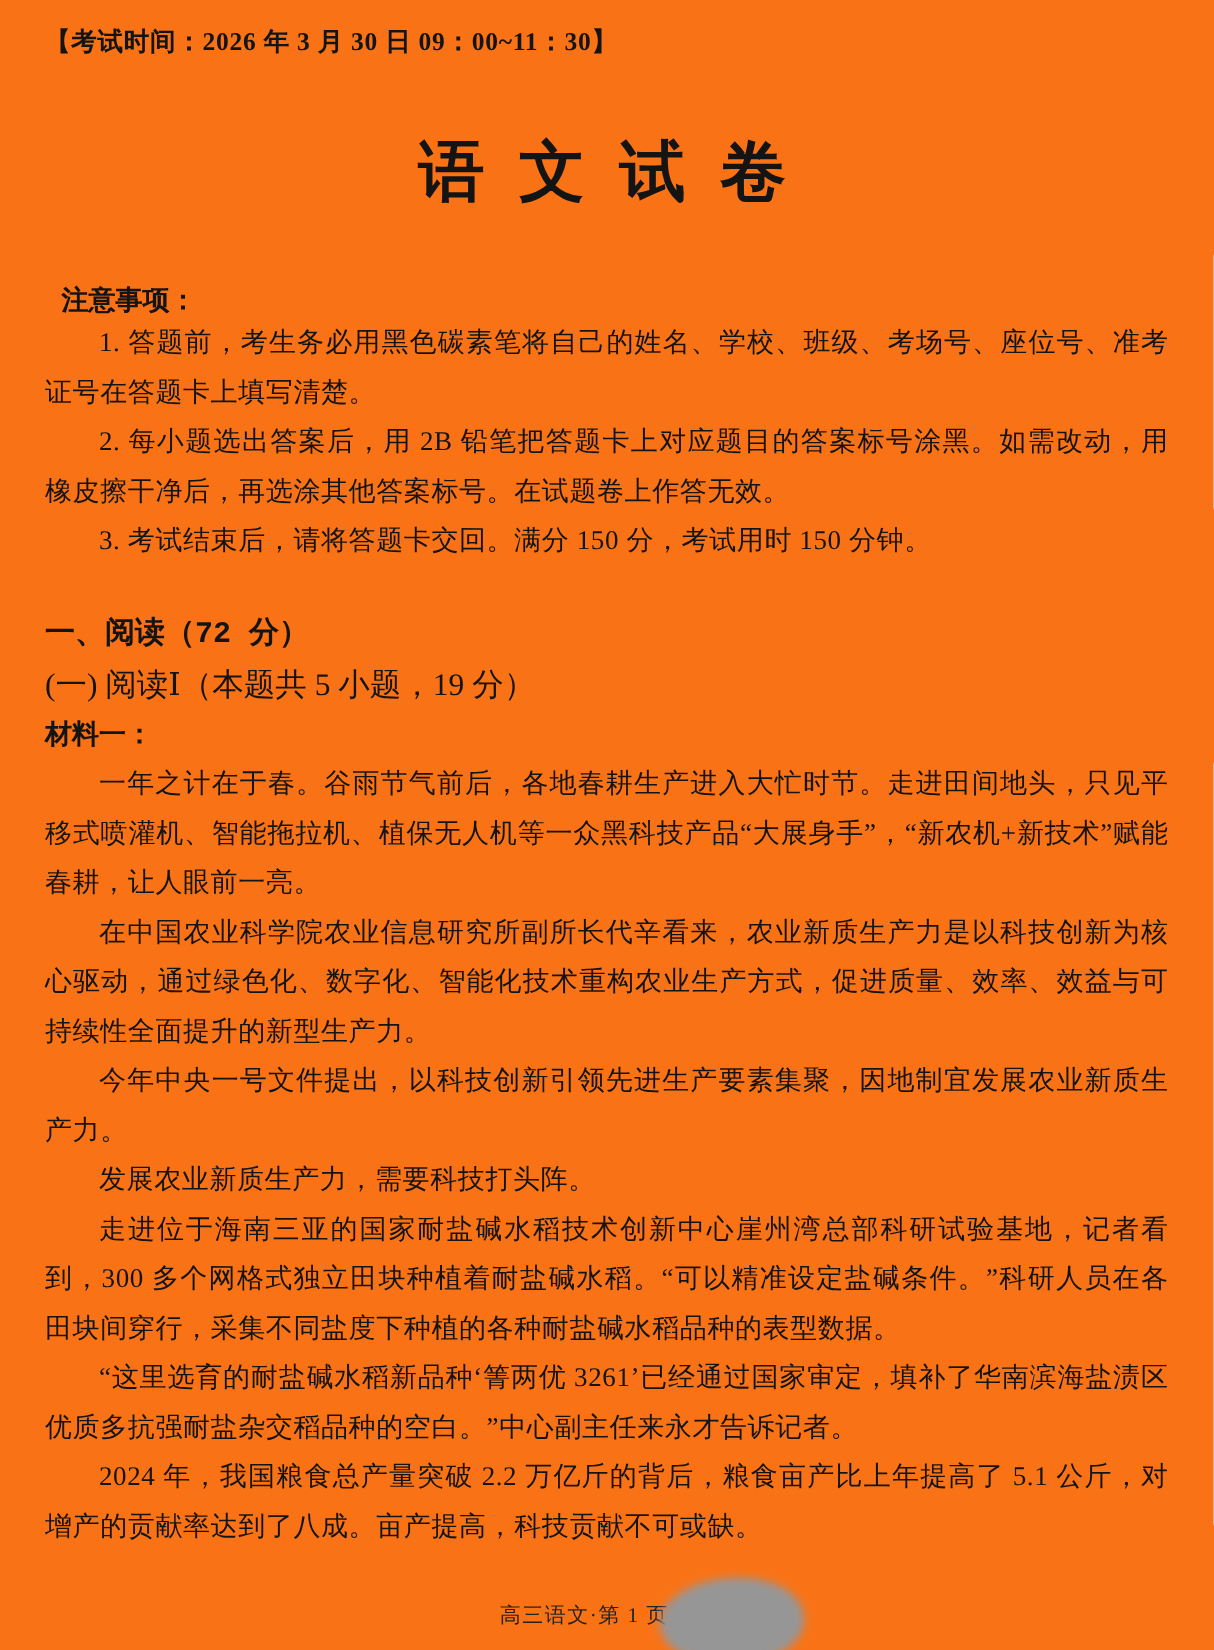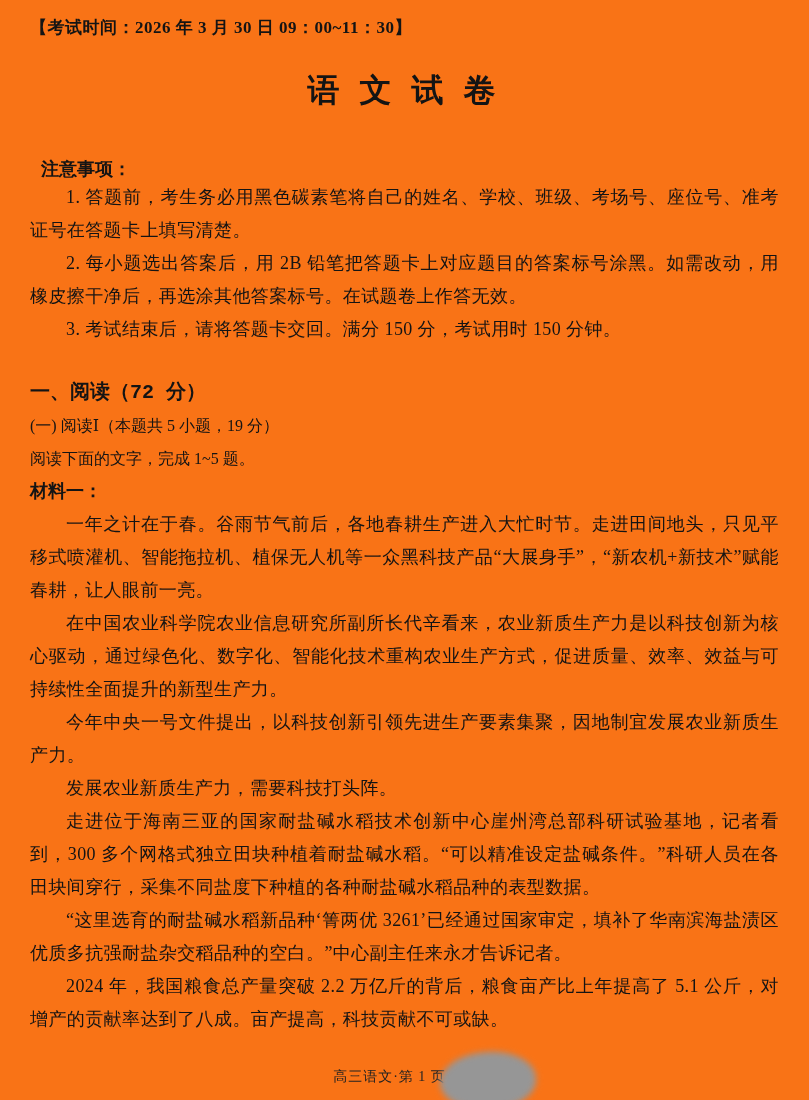--- a/index.html
+++ b/index.html
@@ -18,23 +18,23 @@
     overflow: hidden;
     font-family: "Liberation Serif", "DejaVu Serif", serif;
     color: #141414;
   }
   .exam-time {
     font-size: 17px;
     font-weight: bold;
     letter-spacing: 0.5px;
   }
   .title {
-    margin: 30px 0 0 0;
+    margin: 46px 0 0 0;
     text-align: center;
-    font-size: 32px;
+    font-size: 44px;
     font-weight: bold;
     letter-spacing: 6px;
   }
   .notice-heading {
     margin-top: 44px;
     font-size: 18px;
     font-weight: bold;
     margin-left: 11px;
   }
   .para {
@@ -46,21 +46,21 @@
     letter-spacing: 0.4px;
   }
   .section-heading {
     margin-top: 30px;
     font-size: 20px;
     font-weight: bold;
     line-height: 33px;
     font-family: Liberation Mono, monospace;
   }
   .plain-line {
-    font-size: 16px;
+    font-size: 21px;
     line-height: 33px;
   }
   .material-label {
     font-size: 18px;
     font-weight: bold;
     line-height: 33px;
   }
   .footer {
     position: absolute;
     left: 0;
@@ -92,21 +92,20 @@
 
   <h1 class="title">语 文 试 卷</h1>
 
   <div class="notice-heading">注意事项：</div>
   <p class="para">1. 答题前，考生务必用黑色碳素笔将自己的姓名、学校、班级、考场号、座位号、准考证号在答题卡上填写清楚。</p>
   <p class="para">2. 每小题选出答案后，用 2B 铅笔把答题卡上对应题目的答案标号涂黑。如需改动，用橡皮擦干净后，再选涂其他答案标号。在试题卷上作答无效。</p>
   <p class="para">3. 考试结束后，请将答题卡交回。满分 150 分，考试用时 150 分钟。</p>
 
   <div class="section-heading">一、阅读（72 分）</div>
   <div class="plain-line">(一) 阅读Ⅰ（本题共 5 小题，19 分）</div>
-  <div class="plain-line">阅读下面的文字，完成 1~5 题。</div>
   <div class="material-label">材料一：</div>
 
   <p class="para">一年之计在于春。谷雨节气前后，各地春耕生产进入大忙时节。走进田间地头，只见平移式喷灌机、智能拖拉机、植保无人机等一众黑科技产品“大展身手”，“新农机+新技术”赋能春耕，让人眼前一亮。</p>
   <p class="para">在中国农业科学院农业信息研究所副所长代辛看来，农业新质生产力是以科技创新为核心驱动，通过绿色化、数字化、智能化技术重构农业生产方式，促进质量、效率、效益与可持续性全面提升的新型生产力。</p>
   <p class="para">今年中央一号文件提出，以科技创新引领先进生产要素集聚，因地制宜发展农业新质生产力。</p>
   <p class="para">发展农业新质生产力，需要科技打头阵。</p>
   <p class="para">走进位于海南三亚的国家耐盐碱水稻技术创新中心崖州湾总部科研试验基地，记者看到，300 多个网格式独立田块种植着耐盐碱水稻。“可以精准设定盐碱条件。”科研人员在各田块间穿行，采集不同盐度下种植的各种耐盐碱水稻品种的表型数据。</p>
   <p class="para">“这里选育的耐盐碱水稻新品种‘箐两优 3261’已经通过国家审定，填补了华南滨海盐渍区优质多抗强耐盐杂交稻品种的空白。”中心副主任来永才告诉记者。</p>
   <p class="para">2024 年，我国粮食总产量突破 2.2 万亿斤的背后，粮食亩产比上年提高了 5.1 公斤，对增产的贡献率达到了八成。亩产提高，科技贡献不可或缺。</p>
 

